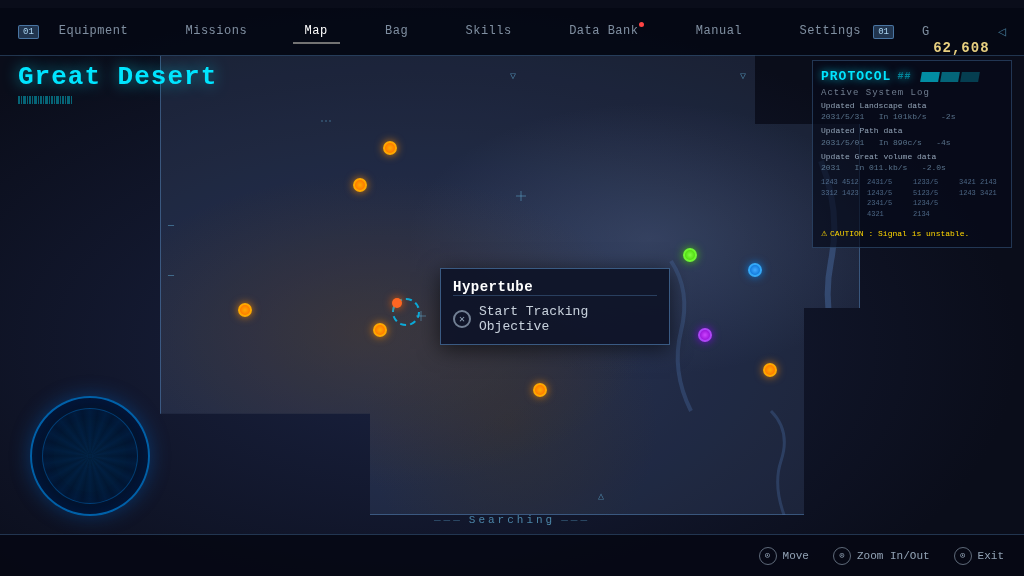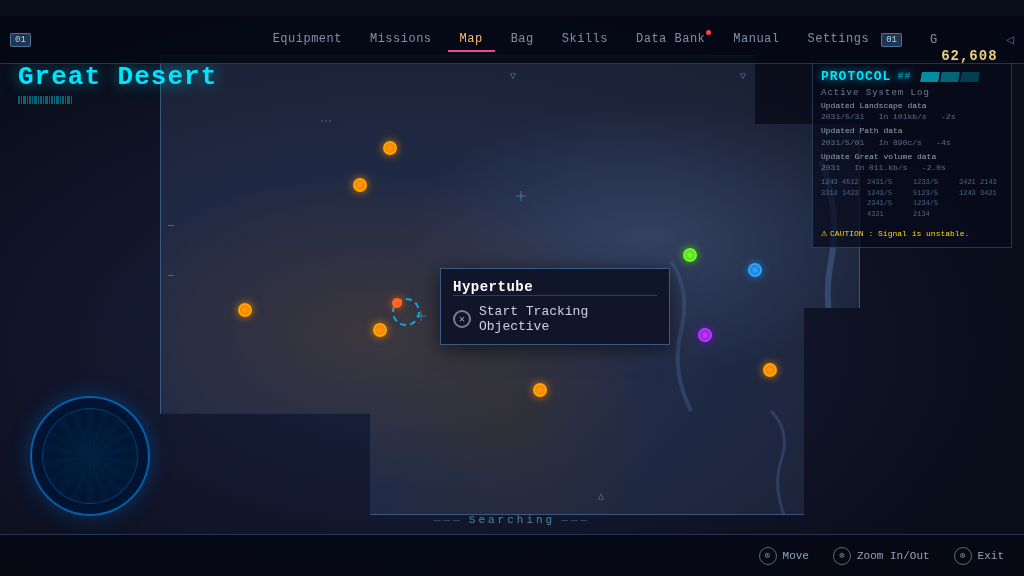--- a/index.html
+++ b/index.html
@@ -38,61 +38,61 @@
       inset: 0;
       background:
         radial-gradient(ellipse at 30% 60%, rgba(80,60,40,0.5) 0%, transparent 40%),
         radial-gradient(ellipse at 70% 40%, rgba(100,120,160,0.3) 0%, transparent 35%),
         radial-gradient(ellipse at 50% 80%, rgba(60,50,35,0.4) 0%, transparent 30%);
     }
 
     
     .nav-bar {
       position: absolute;
-      top: 16px;
+      top: 8px;
       left: 0;
       right: 0;
       height: 48px;
       background: rgba(5, 8, 20, 0.85);
       border-bottom: 1px solid rgba(100, 160, 220, 0.3);
       display: flex;
       align-items: center;
-      padding: 0 10px;
+      padding: 0 18px;
       z-index: 10;
     }
 
     .nav-badge {
       background: rgba(100,160,220,0.3);
       border: 1px solid rgba(100,160,220,0.6);
       color: #aad4f0;
       font-size: 9px;
       padding: 1px 4px;
       margin-right: 8px;
       border-radius: 2px;
     }
 
     .nav-items {
       display: flex;
       gap: 4px;
       flex: 1;
-      justify-content: flex-end;
+      justify-content: space-between;
     }
 
     .nav-item {
       color: rgba(180, 200, 220, 0.7);
       font-size: 12px;
       padding: 4px 12px;
       cursor: pointer;
       letter-spacing: 0.5px;
       position: relative;
     }
 
     .nav-item.active {
-      color: #fdba74;
-      border-bottom: 2px solid #ec4899;
+      color: #ffffff;
+      border-bottom: 2px solid #737373;
     }
 
     .nav-item .dot {
       position: absolute;
       top: 2px;
       right: 6px;
       width: 5px;
       height: 5px;
       background: #ff4444;
       border-radius: 50%;

